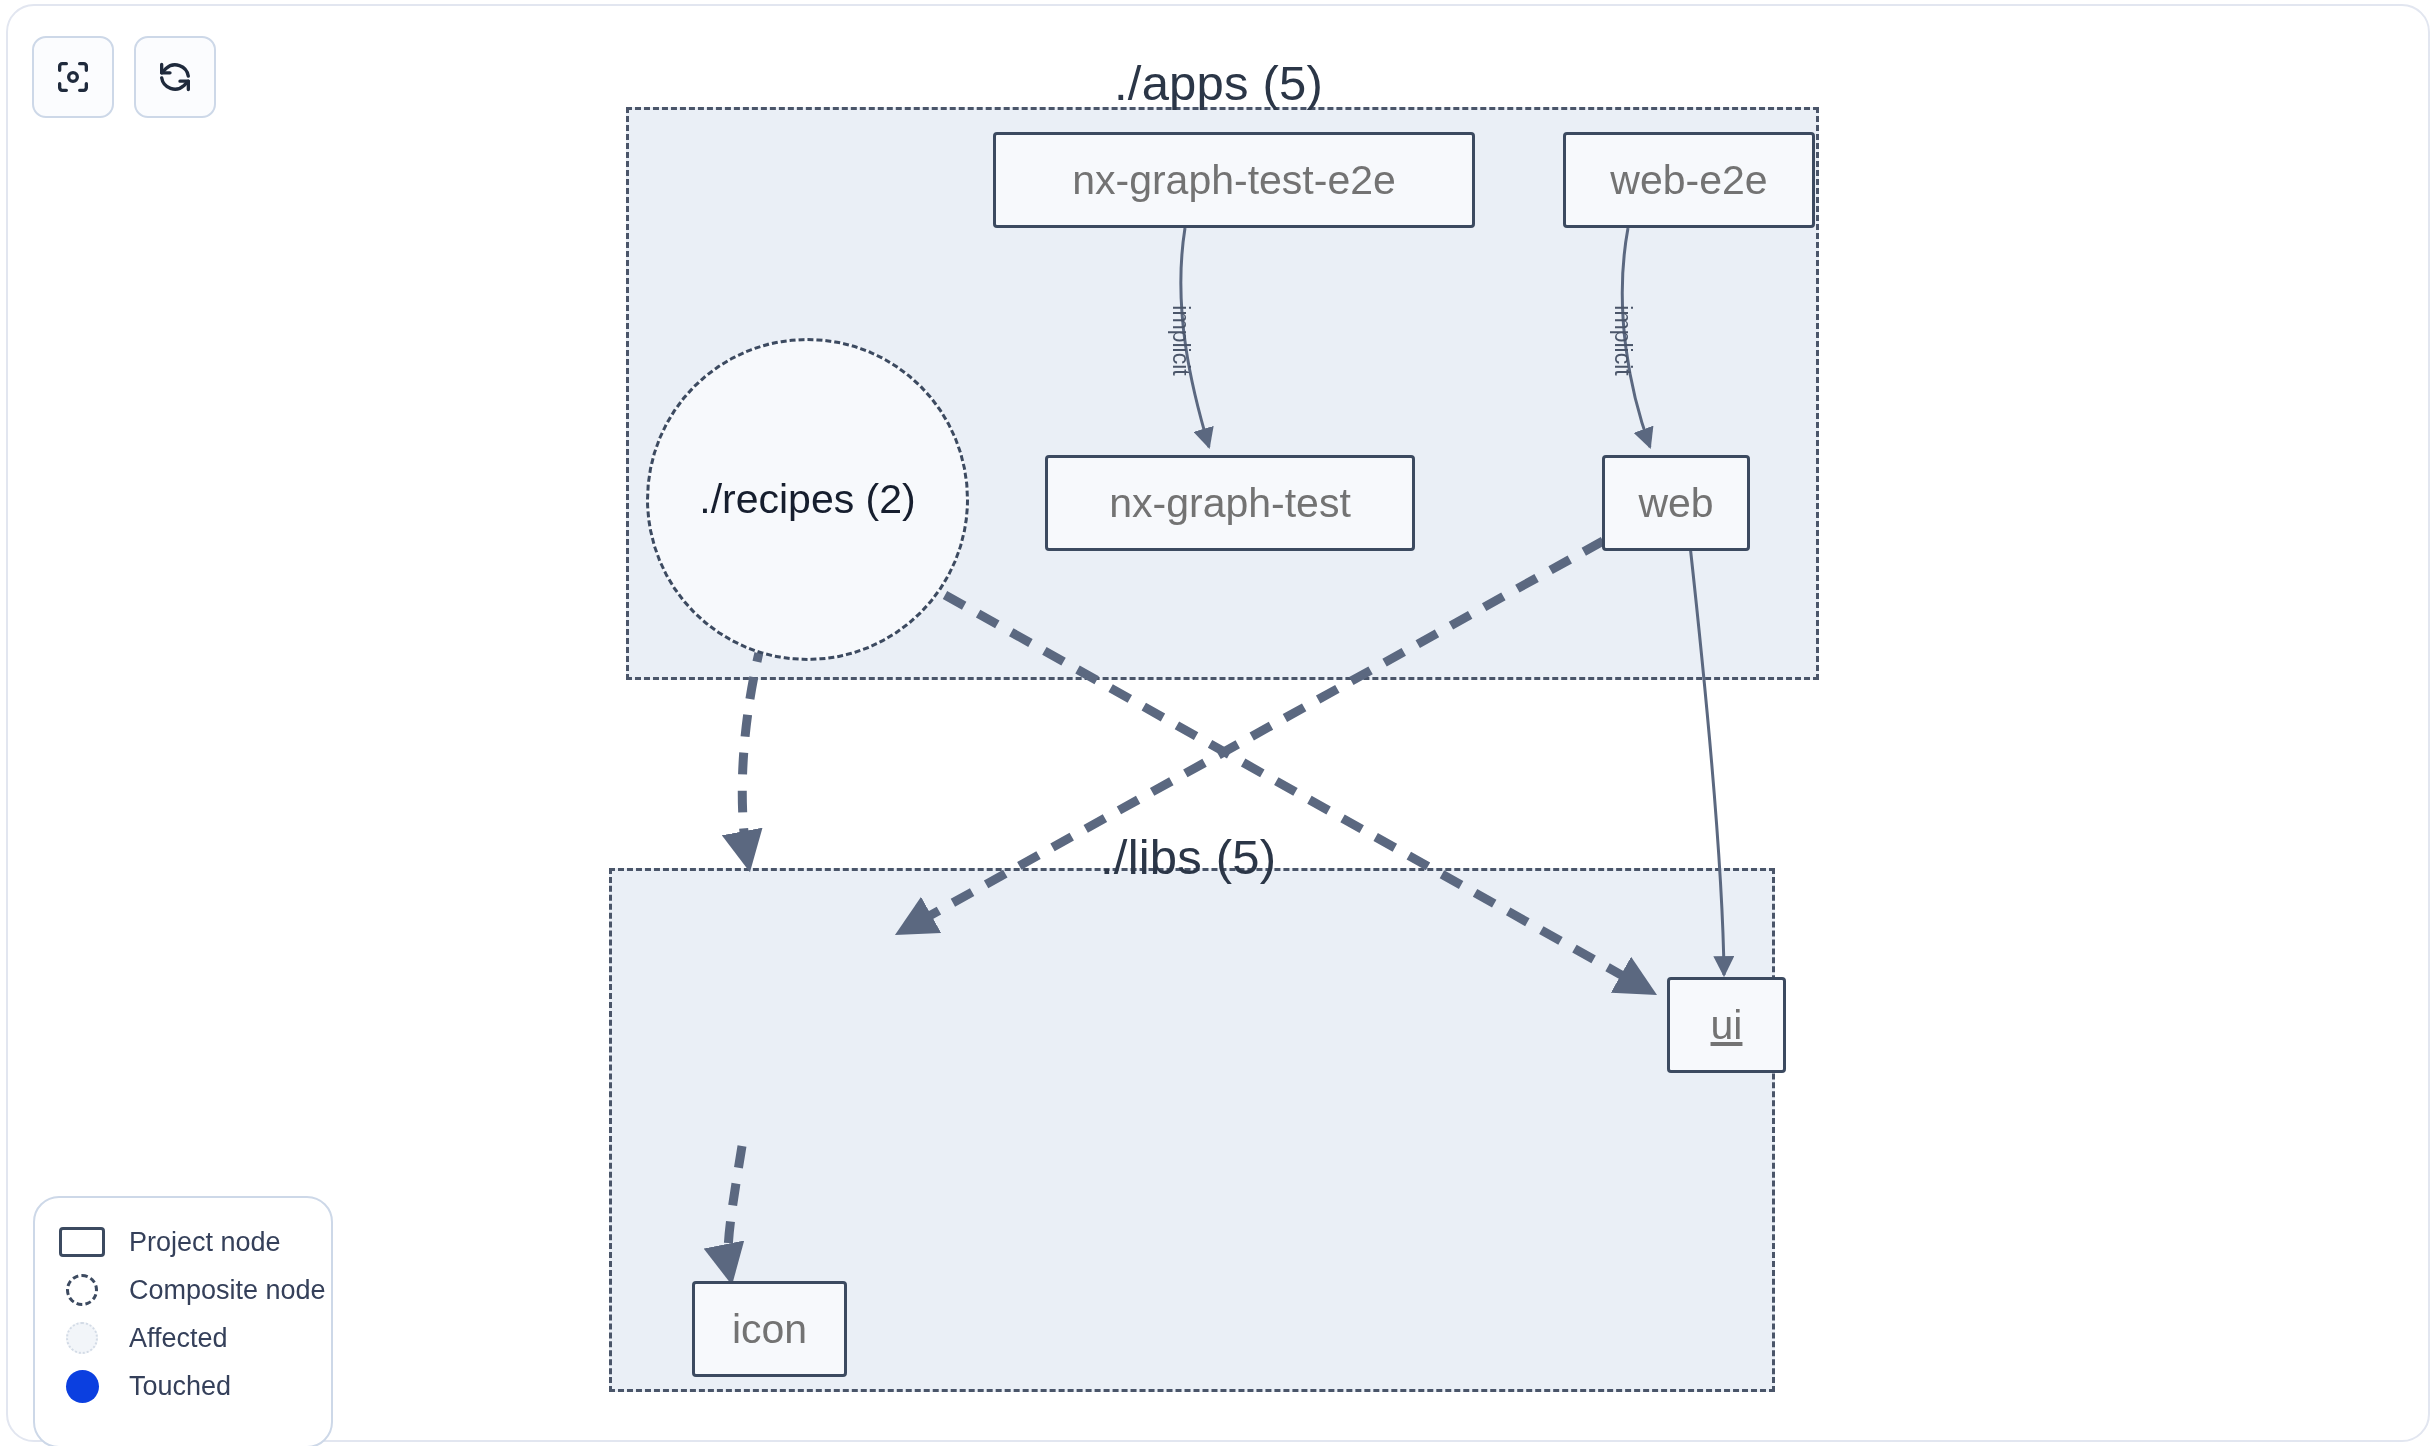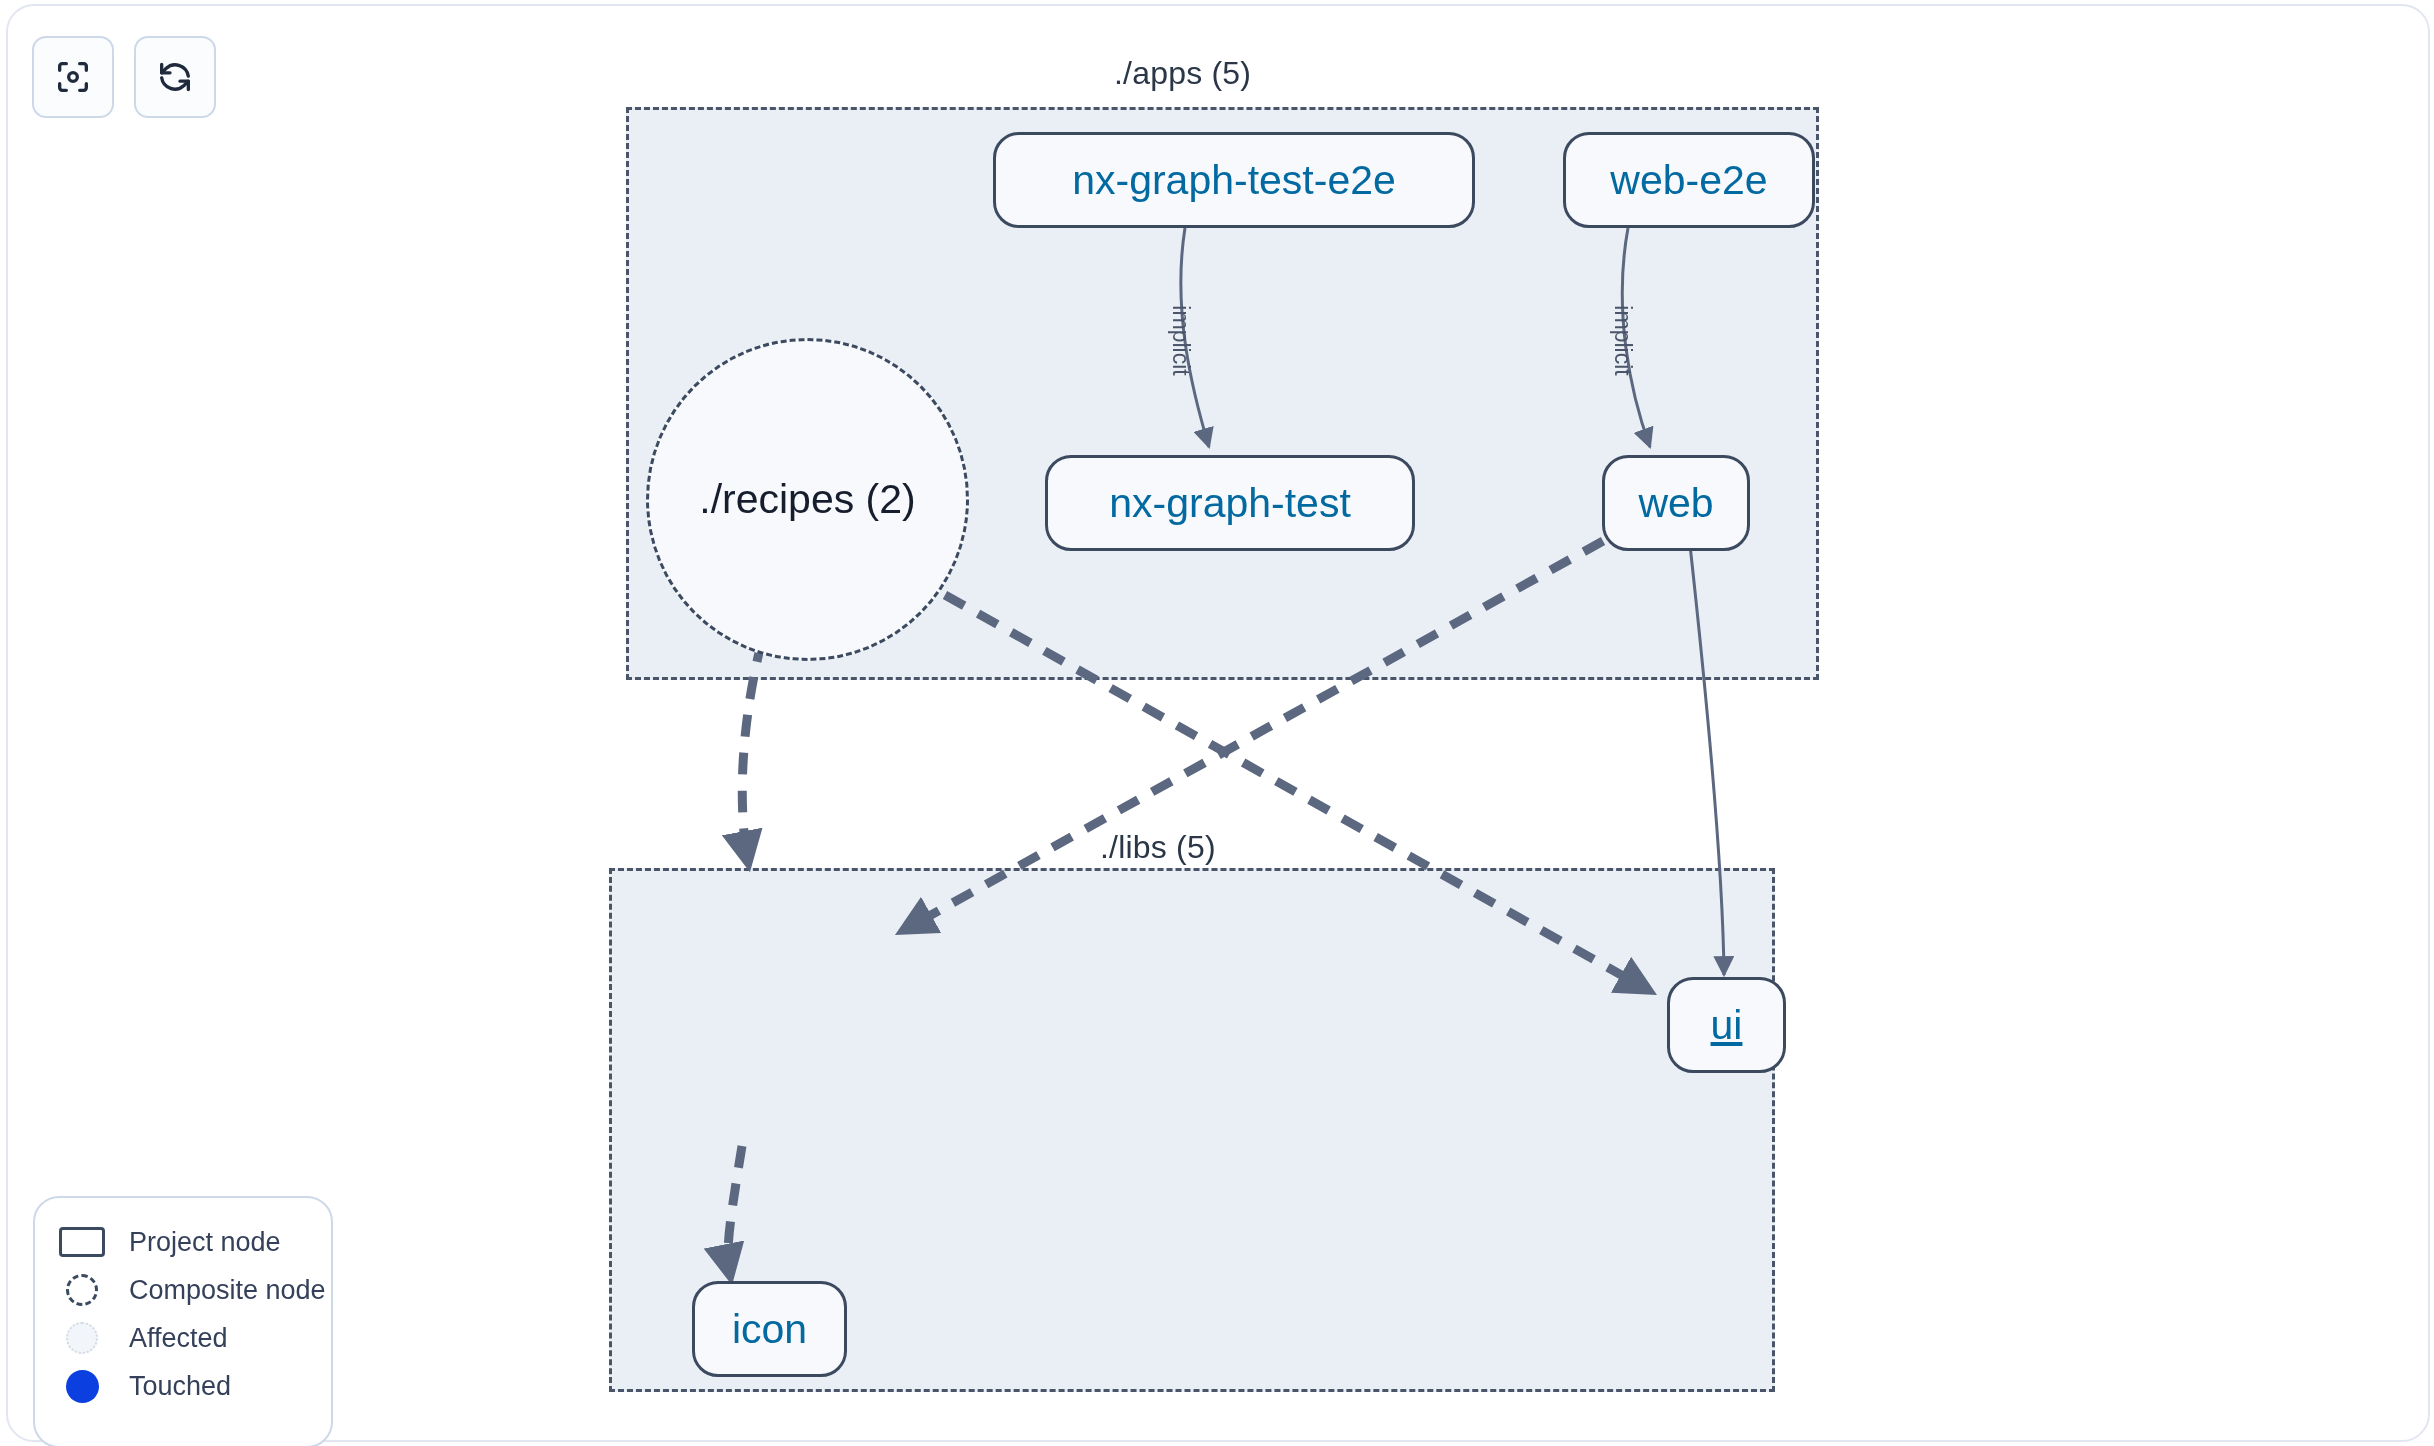--- a/index.html
+++ b/index.html
@@ -51,37 +51,37 @@
 
   
   .group-box {
     position: absolute;
     background: #eaeff6;
     border: 3px dashed #4a5569;
     z-index: 11;
   }
   .group-label {
     position: absolute;
-    font-size: 32px;
+    font-size: 49px;
     color: #2b3647;
     letter-spacing: 0.2px;
     white-space: nowrap;
     z-index: 20;
     background: transparent;
   }
 
   
   .node {
     position: absolute;
     background: #f7f9fc;
     border: 3px solid #3c4a60;
-    border-radius: 26px;
+    border-radius: 4px;
     display: flex; align-items: center; justify-content: center;
     font-size: 41px;
-    color: #0369a1;
+    color: #737373;
     white-space: nowrap;
     z-index: 25;
     cursor: pointer;
   }
 
   
   .composite {
     position: absolute;
     background: #f7f9fc;
     border: 3px dashed #3c4a60;

